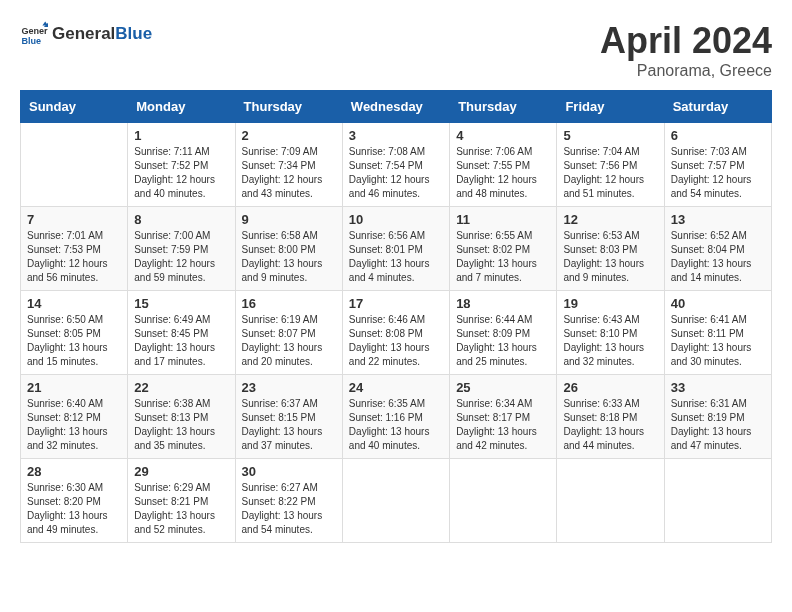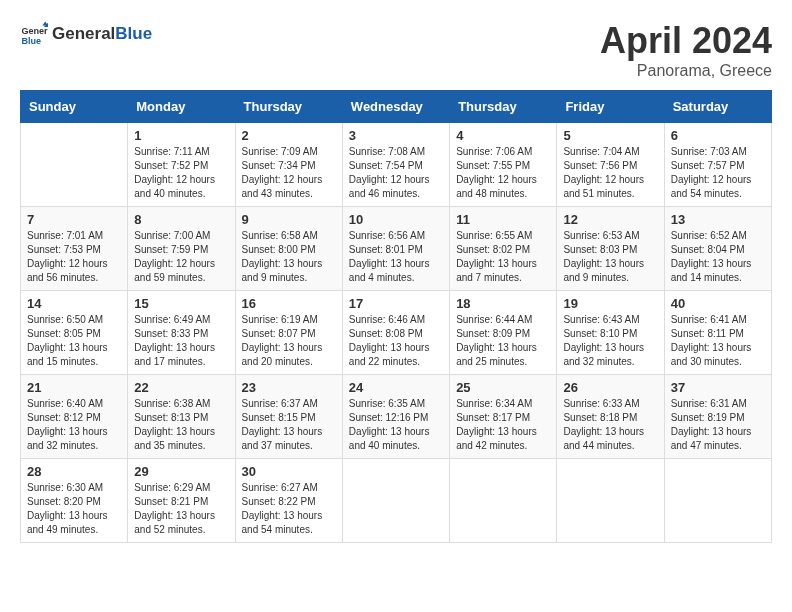--- a/index.html
+++ b/index.html
@@ -245,21 +245,21 @@
             <div>Sunrise: 6:50 AM</div>
             <div>Sunset: 8:05 PM</div>
             <div>Daylight: 13 hours</div>
             <div>and 15 minutes.</div>
           </div>
         </td>
         <td>
           <div class="day-number">15</div>
           <div class="day-info">
             <div>Sunrise: 6:49 AM</div>
-            <div>Sunset: 8:33 PM</div>
+            <div>Sunset: 8:45 PM</div>
             <div>Daylight: 13 hours</div>
             <div>and 17 minutes.</div>
           </div>
         </td>
         <td>
           <div class="day-number">16</div>
           <div class="day-info">
             <div>Sunrise: 6:19 AM</div>
             <div>Sunset: 8:07 PM</div>
             <div>Daylight: 13 hours</div>
@@ -328,21 +328,21 @@
             <div>Sunrise: 6:37 AM</div>
             <div>Sunset: 8:15 PM</div>
             <div>Daylight: 13 hours</div>
             <div>and 37 minutes.</div>
           </div>
         </td>
         <td>
           <div class="day-number">24</div>
           <div class="day-info">
             <div>Sunrise: 6:35 AM</div>
-            <div>Sunset: 12:16 PM</div>
+            <div>Sunset: 1:16 PM</div>
             <div>Daylight: 13 hours</div>
             <div>and 40 minutes.</div>
           </div>
         </td>
         <td>
           <div class="day-number">25</div>
           <div class="day-info">
             <div>Sunrise: 6:34 AM</div>
             <div>Sunset: 8:17 PM</div>
             <div>Daylight: 13 hours</div>
@@ -352,21 +352,21 @@
         <td>
           <div class="day-number">26</div>
           <div class="day-info">
             <div>Sunrise: 6:33 AM</div>
             <div>Sunset: 8:18 PM</div>
             <div>Daylight: 13 hours</div>
             <div>and 44 minutes.</div>
           </div>
         </td>
         <td>
-          <div class="day-number">37</div>
+          <div class="day-number">33</div>
           <div class="day-info">
             <div>Sunrise: 6:31 AM</div>
             <div>Sunset: 8:19 PM</div>
             <div>Daylight: 13 hours</div>
             <div>and 47 minutes.</div>
           </div>
         </td>
       </tr>
       <tr class="row-odd">
         <td>

